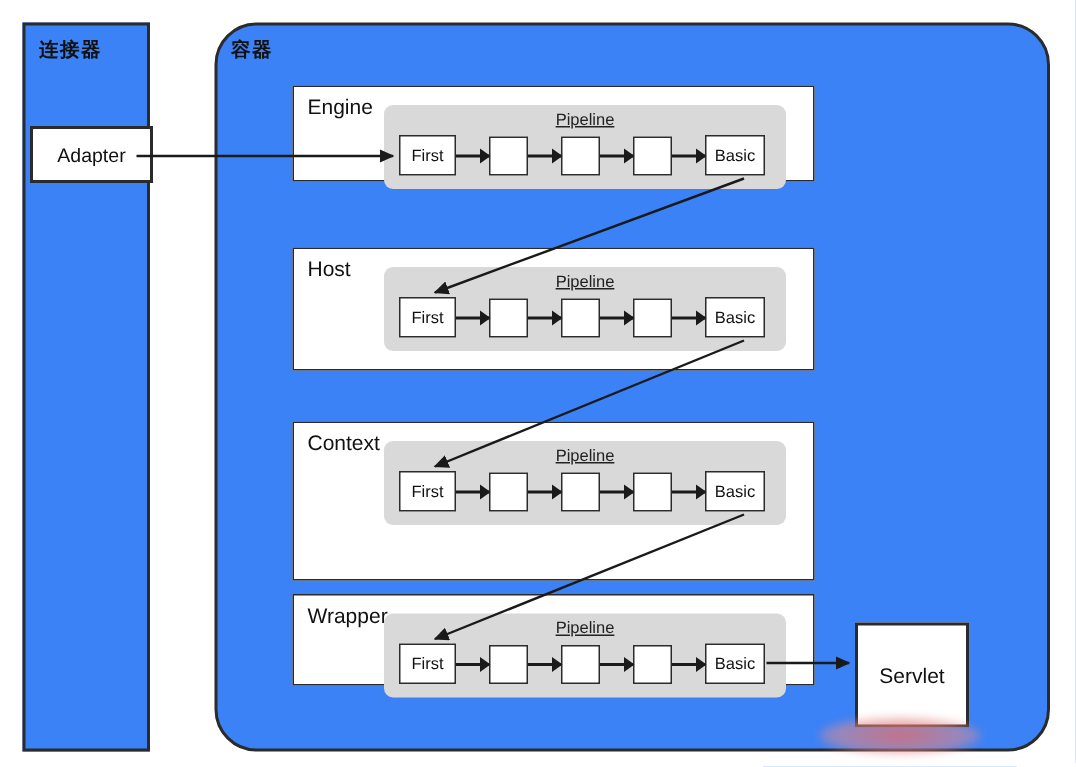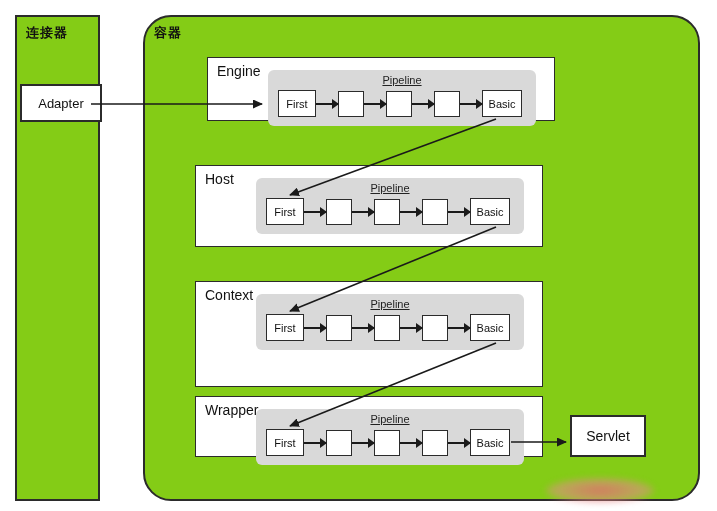--- a/index.html
+++ b/index.html
@@ -11,21 +11,21 @@
   .canvas {
     position: relative;
     width: 717px;
     height: 511px;
     background: #ffffff;
     overflow: hidden;
   }
   .outer-box {
     position: absolute;
     border: 2px solid #2b2b2b;
-    background: #84cc16;
+    background: #3b82f6;
     box-sizing: border-box;
   }
   .outer-label {
     position: absolute;
     left: 9px;
     top: 7px;
     font-size: 13px;
     font-weight: bold;
     color: #111111;
     letter-spacing: 1px;
@@ -120,21 +120,21 @@
     border-left: 7px solid #1a1a1a;
     border-top: 5px solid transparent;
     border-bottom: 5px solid transparent;
   }
 
   .servlet-box {
     position: absolute;
     left: 425px;
     top: 398px;
     width: 76px;
-    height: 42px;
+    height: 70px;
     border: 2px solid #2b2b2b;
     background: #ffffff;
     box-sizing: border-box;
     display: flex;
     align-items: center;
     justify-content: center;
     font-size: 14px;
     color: #111111;
   }
 
@@ -152,21 +152,21 @@
     top: 478px;
     width: 108px;
     height: 25px;
     background: radial-gradient(ellipse at center, rgba(224,110,110,0.85) 0%, rgba(230,140,140,0.55) 55%, rgba(240,180,180,0.0) 100%);
     filter: blur(3px);
     border-radius: 50%;
     z-index: 5;
   }
 
   
-  .section-engine  { top: 40px;  height: 64px; margin-left: 12px; }
+  .section-engine  { top: 40px;  height: 64px; }
   .section-host    { top: 148px; height: 82px; }
   .section-context { top: 264px; height: 106px; }
   .section-wrapper { top: 379px; height: 61px; }
 </style>
 </head>
 <body>
 
 <div class="canvas">
 
   <div class="outer-box connector-box">

